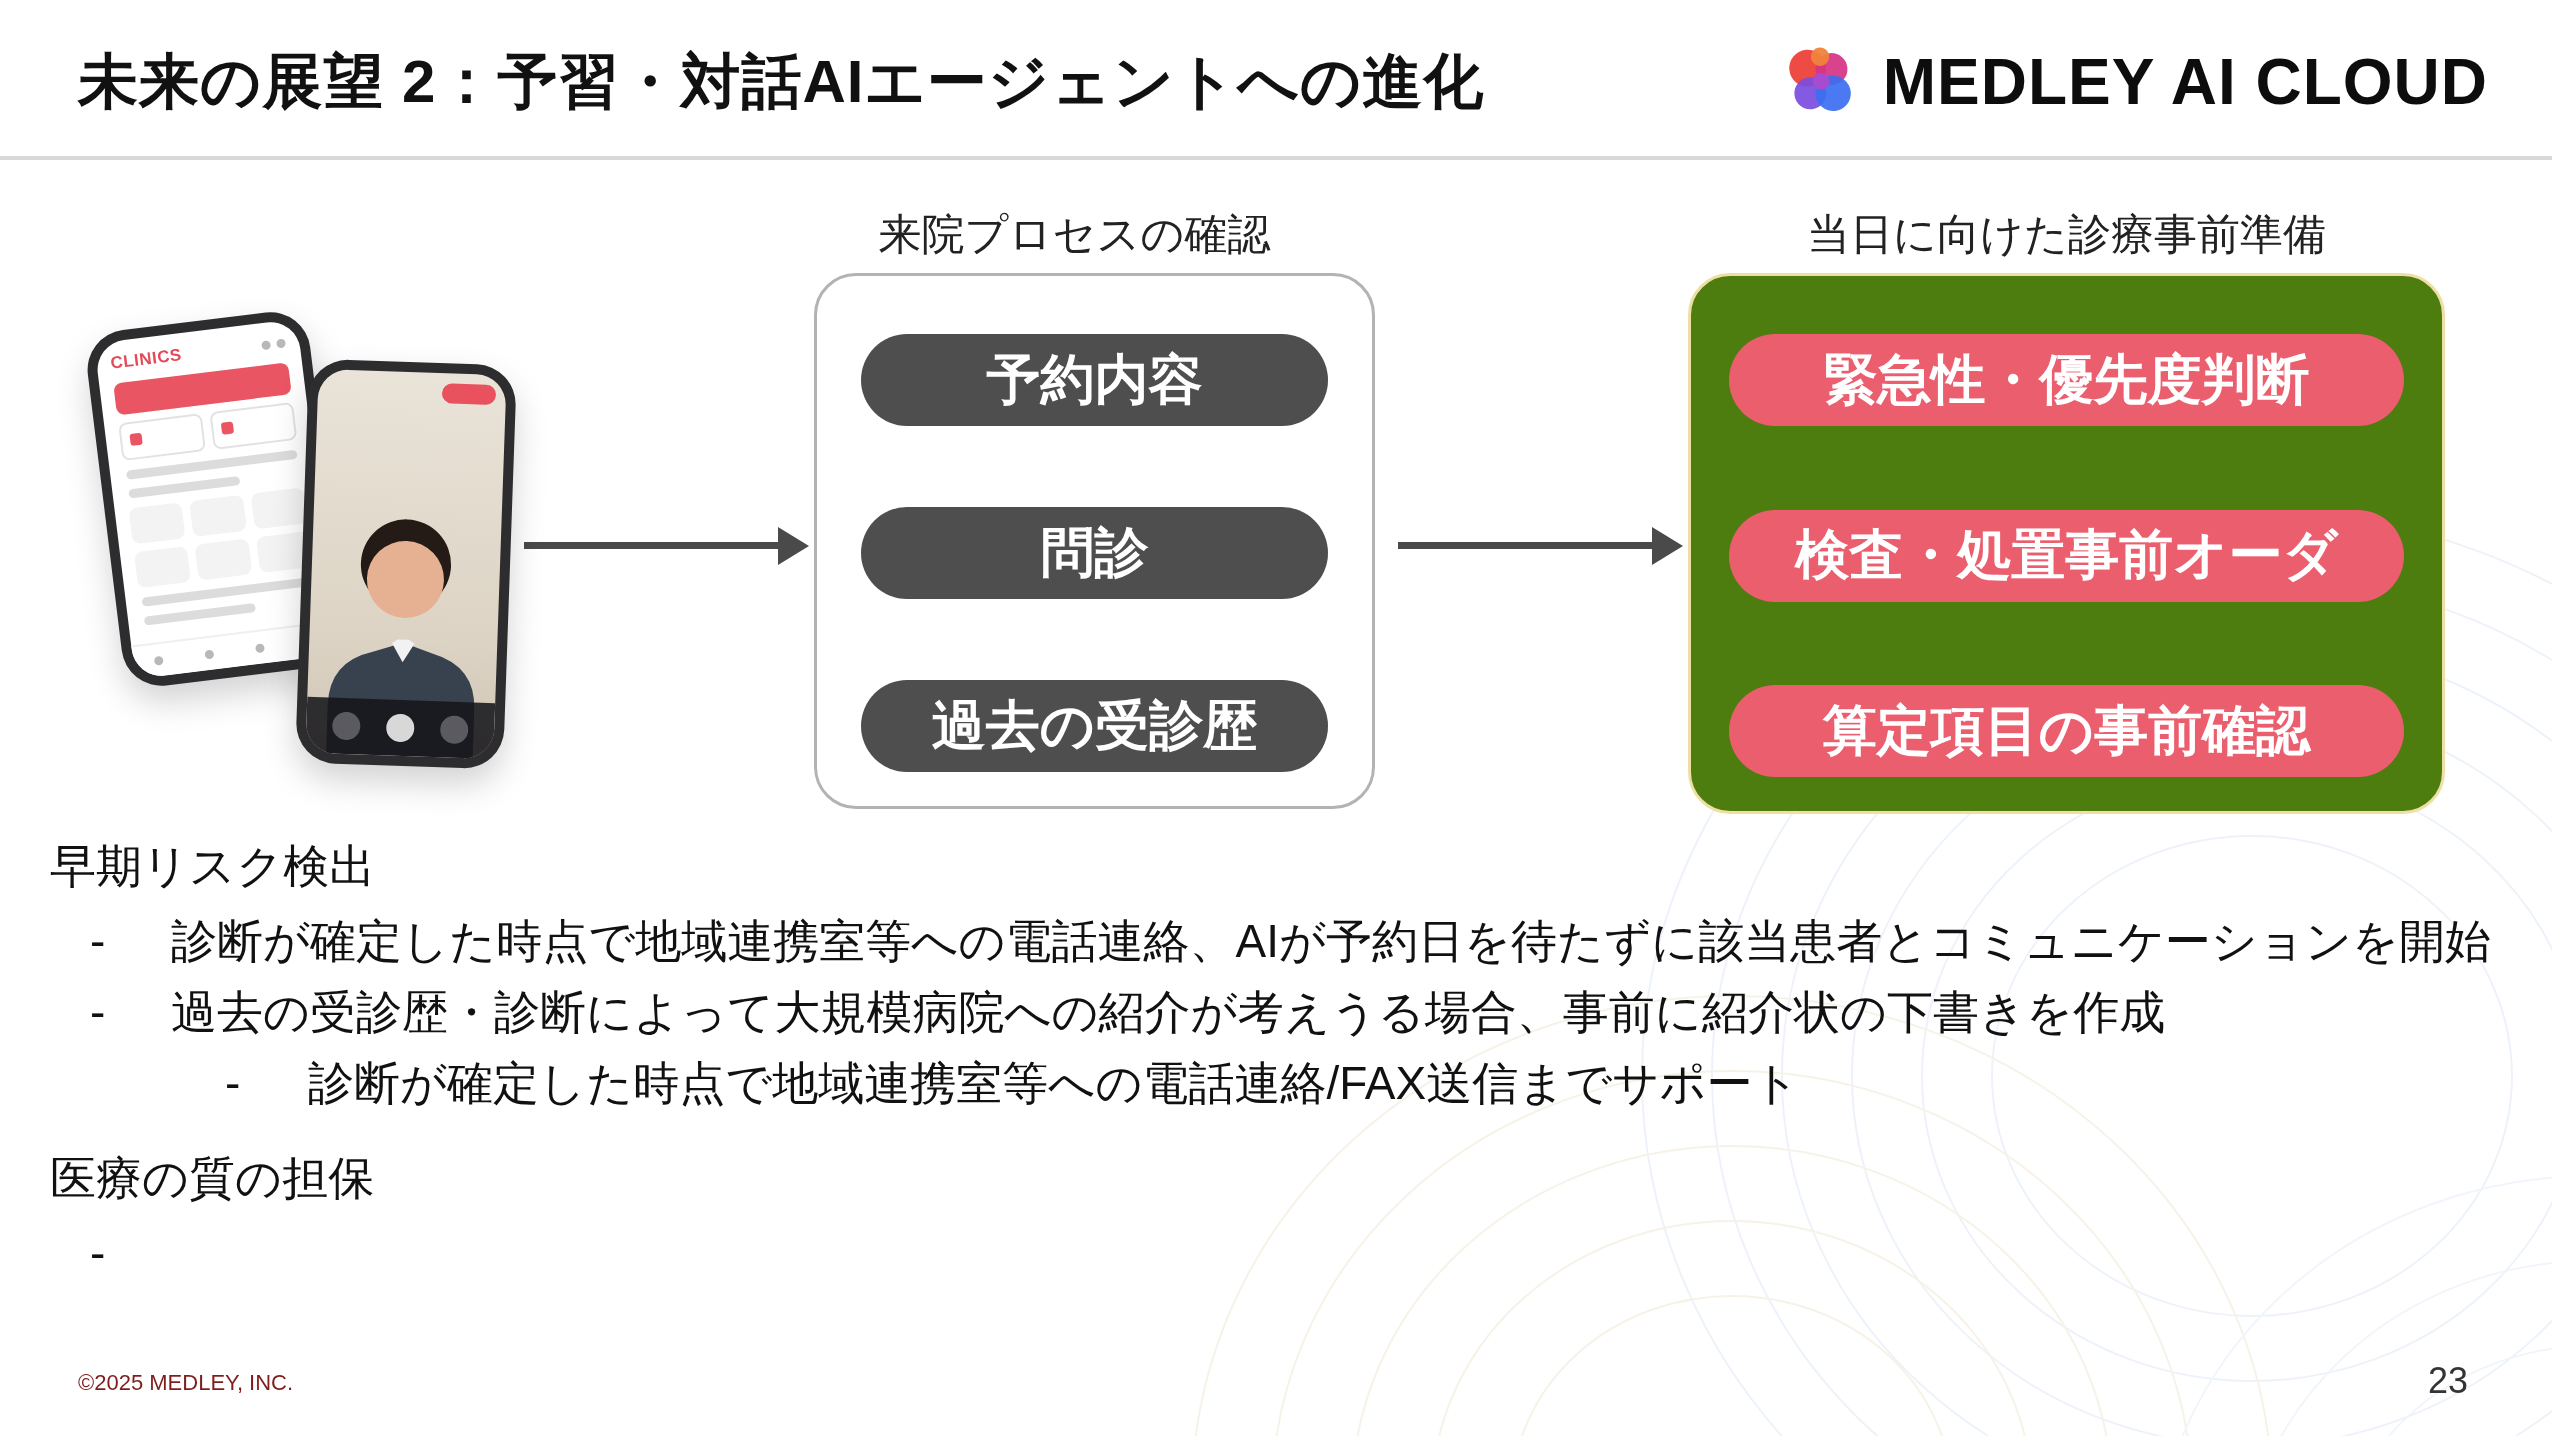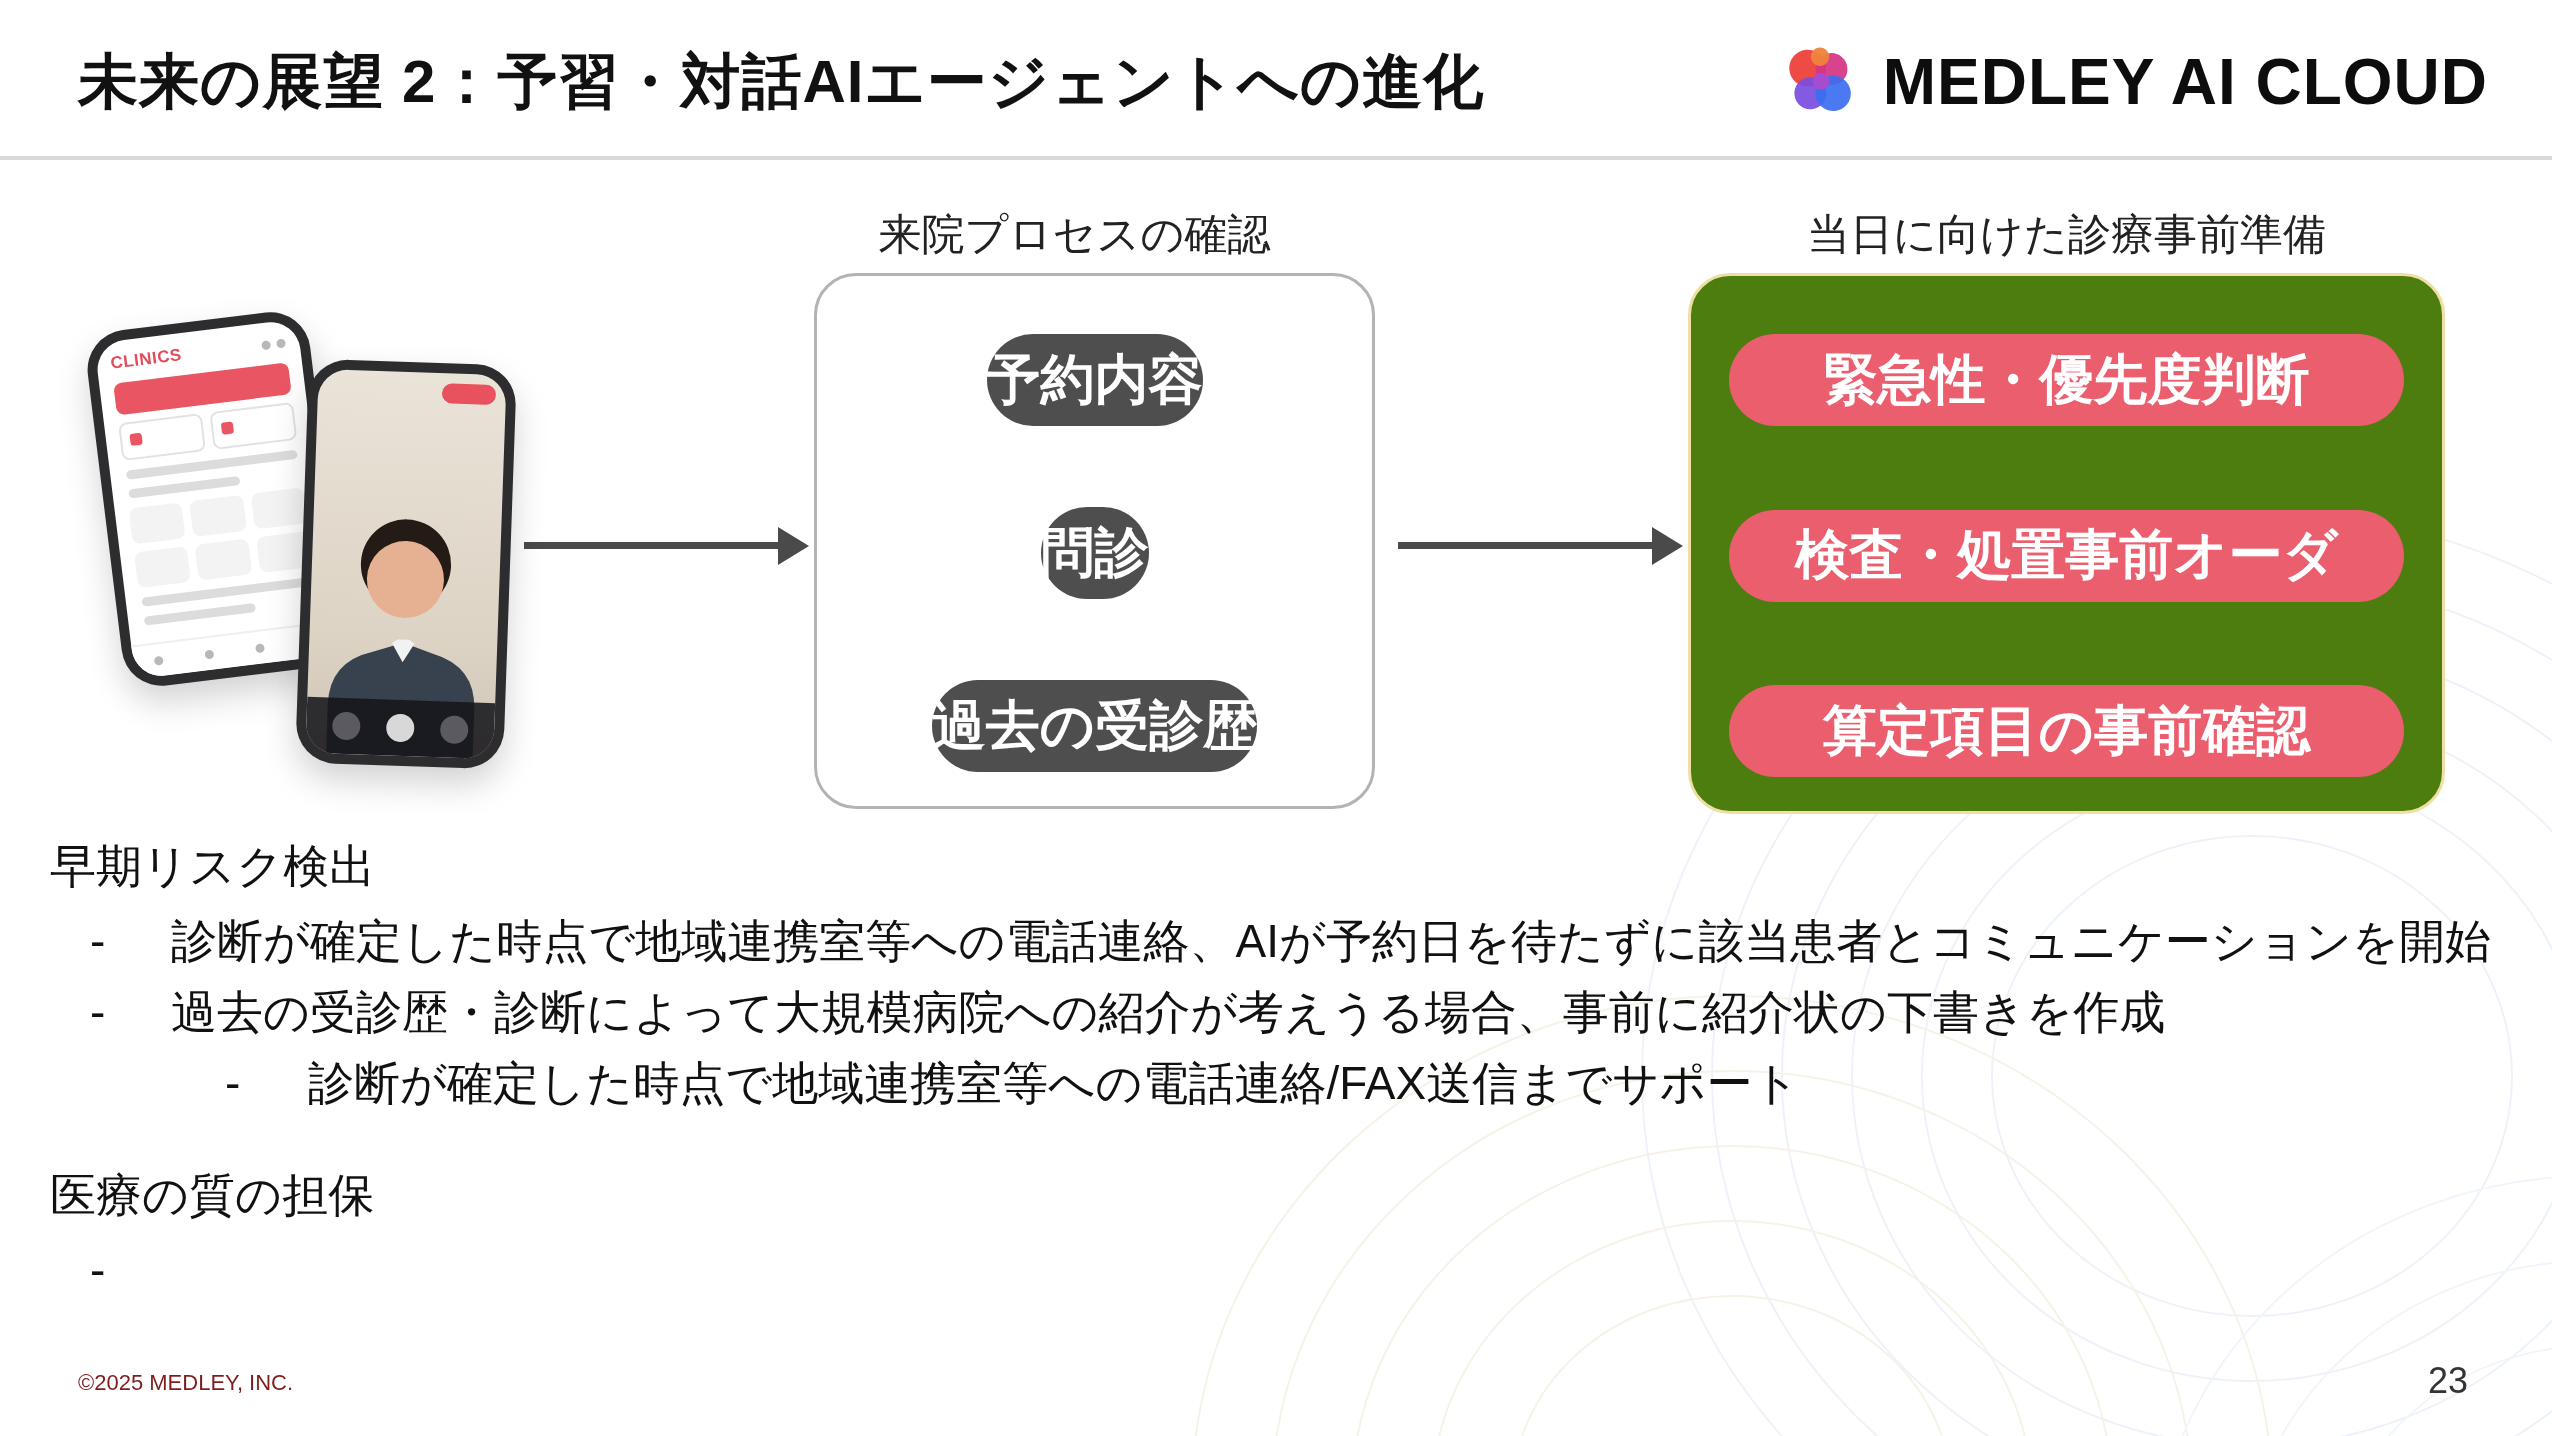--- a/index.html
+++ b/index.html
@@ -23,21 +23,21 @@
 
   
   .col-label { position:absolute; top:206px; text-align:center; font-size:43px; color:#222; z-index:3; }
   .process-label { left:794px; width:561px; }
   .prep-label { left:1688px; width:757px; }
 
   
   .process-box { position:absolute; top:273px; left:814px; width:561px; height:536px;
     background:#ffffff; border:3px solid #b3b3b3; border-radius:42px;
     display:flex; flex-direction:column; justify-content:space-between;
-    padding:58px 44px 34px; box-sizing:border-box; z-index:3;align-items:center; }
+    padding:58px 44px 34px; box-sizing:border-box; z-index:3; }
   .prep-box { position:absolute; top:273px; left:1688px; width:757px; height:541px;
     background:#4d7c0f; border:3px solid #f0dfa5; border-radius:42px;
     display:flex; flex-direction:column; justify-content:space-between;
     padding:58px 38px 34px; box-sizing:border-box; z-index:3; }
   .pill { height:92px; border-radius:46px; display:flex; align-items:center; justify-content:center;
     font-size:54px; font-weight:700; color:#ffffff; white-space:nowrap; }
   .pill-dark { background:#4e4e4e; }
   .pill-red { background:#ea5e6d; }
 
   
@@ -79,21 +79,21 @@
 
   
   .body-text { position:absolute; left:50px; top:836px; right:56px; font-size:46px; color:#111; z-index:3; }
   .section-heading { font-size:46px; font-weight:400; margin:0 0 16px; }
   .bullet { display:flex; margin:0 0 16px; line-height:1.2; }
   .bullet .dash { flex:0 0 auto; text-align:left; }
   .bullet.l1 { padding-left:40px; }
   .bullet.l1 .dash { width:81px; }
   .bullet.l2 { padding-left:175px; }
   .bullet.l2 .dash { width:83px; }
-  .section-2 { margin-top:53px; }
+  .section-2 { margin-top:36px; }
 
   
   .footer-copyright { position:absolute; left:78px; bottom:40px; font-size:22px; color:#7f1d1d; z-index:3; }
   .page-number { position:absolute; right:84px; bottom:34px; font-size:36px; color:#333; z-index:3; }
 </style>
 </head>
 <body>
 
 <div class="slide">
 

